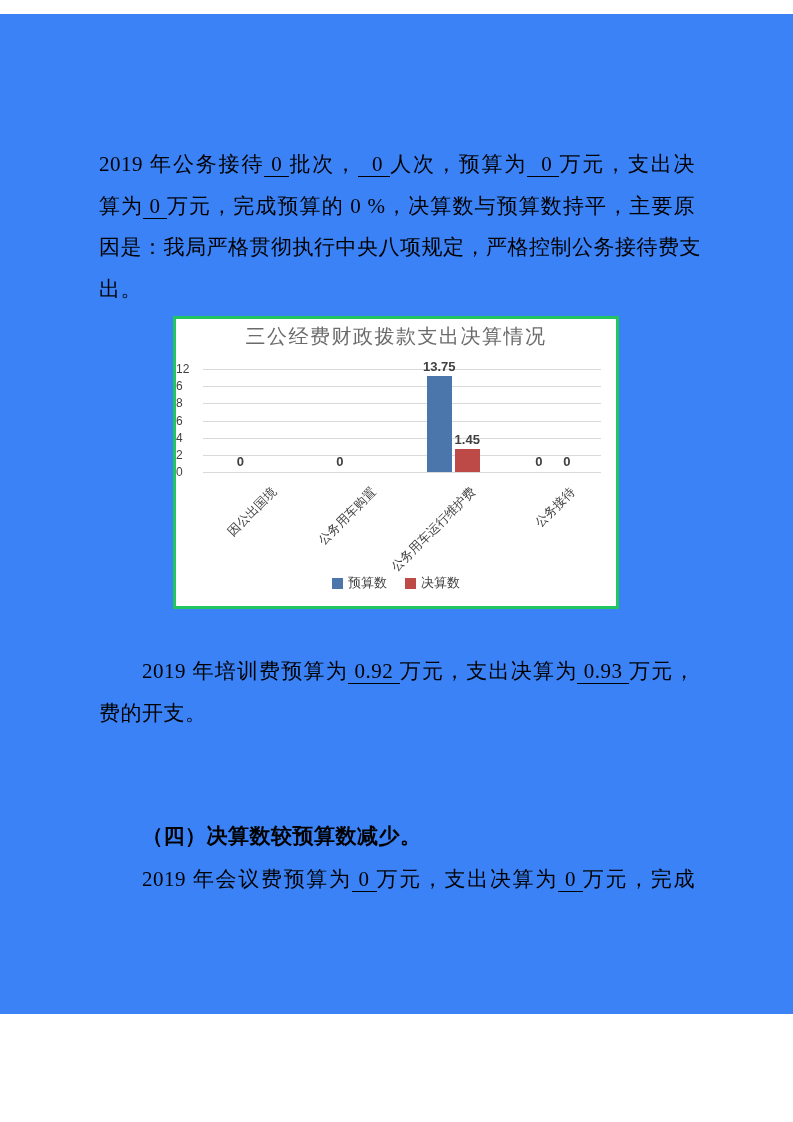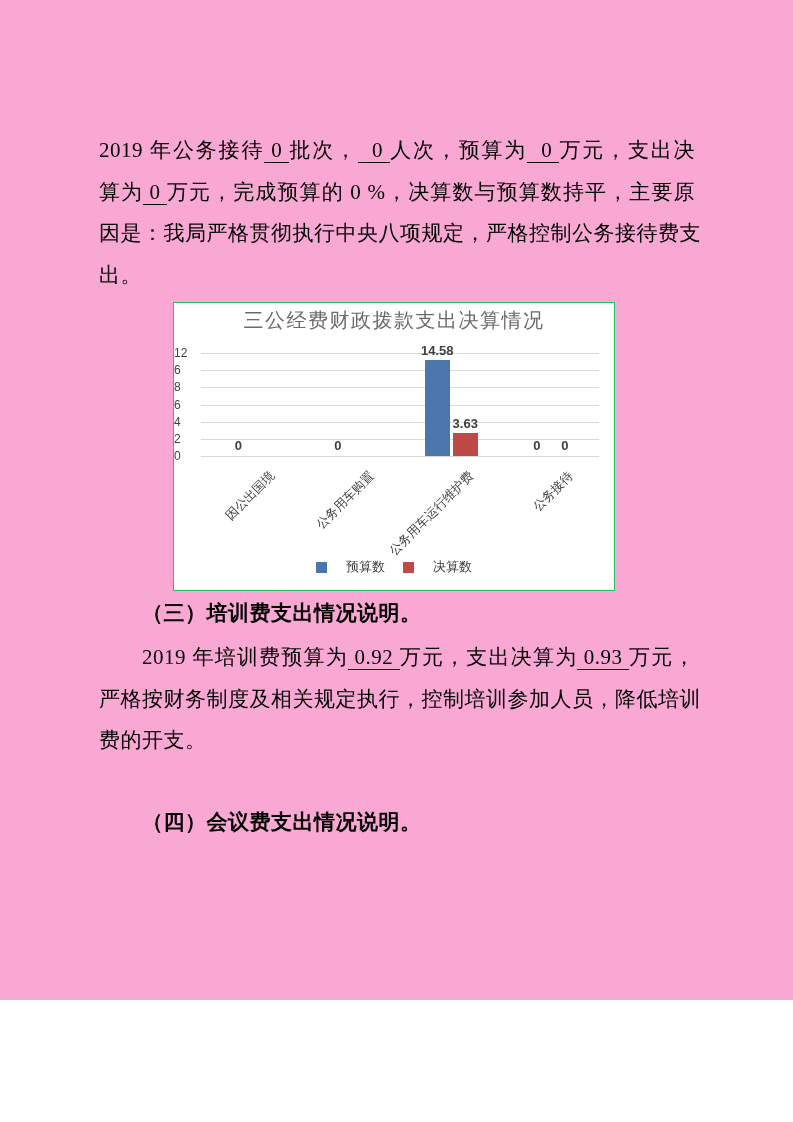--- a/index.html
+++ b/index.html
@@ -1,42 +1,42 @@
 <!DOCTYPE html>
 <html><head>
 <meta charset="utf-8">
 <style>
   html,body{margin:0;padding:0;background:#fff;}
-  .page{position:relative;width:793px;height:1000px;background:#f9a8d4;overflow:hidden;
-        font-family:"Liberation Serif","DejaVu Serif",serif;color:#000;}
+  .page{position:relative;width:793px;height:1000px;background:#3b82f6;overflow:hidden;
+        font-family:"Liberation Serif","DejaVu Serif",serif;color:#000;margin-top:14px;}
   
   .text-block{position:absolute;left:99px;width:596px;}
   .doc-line{height:41.5px;line-height:41.5px;font-size:21px;letter-spacing:0.5px;
             text-align:justify;text-align-last:justify;white-space:nowrap;}
   .doc-line.last{text-align-last:left;}
   .doc-line.indent{text-indent:43px;}
   .blank{white-space:pre;border-bottom:1.6px solid #000;}
   .doc-heading{position:absolute;left:99px;width:596px;height:41.5px;line-height:41.5px;
                font-size:21px;font-weight:bold;text-indent:43px;letter-spacing:0.5px;}
   .page-footer{position:absolute;top:1030px;left:610px;width:110px;font-size:23px;
                letter-spacing:2px;text-align:center;color:#222;}
   
   .chart-box{position:absolute;left:173px;top:302px;width:440px;height:287px;
-             background:#fff;border:1px solid #22c55e;
+             background:#fff;border:3px solid #22c55e;
              font-family:"Liberation Sans","DejaVu Sans",sans-serif;}
   .chart-title{position:absolute;top:4px;left:0;width:100%;text-align:center;
                font-size:20px;letter-spacing:1.5px;color:#6b6b6b;}
   .gridline{position:absolute;height:0;border-top:1px solid #d9d9d9;}
   .ytick{position:absolute;width:22px;text-align:left;font-size:12px;color:#3f3f3f;line-height:12px;}
   .bar{position:absolute;}
   .bar-label{position:absolute;width:64px;text-align:center;font-size:13px;font-weight:600;color:#404040;line-height:15px;}
   .cat-label{position:absolute;white-space:nowrap;font-size:12.5px;color:#3f3f3f;
              transform:rotate(-45deg);transform-origin:100% 0;}
   .legend{position:absolute;left:0;top:255px;width:100%;display:flex;justify-content:center;gap:18px;}
-  .legend-item{display:flex;align-items:center;gap:19px;font-size:13px;color:#3f3f3f;}
+  .legend-item{display:flex;align-items:center;gap:5px;font-size:13px;color:#3f3f3f;}
   .legend-swatch{width:11px;height:11px;display:inline-block;}
 </style>
 </head>
 <body>
 
 <div class="page">
 
   <div class="text-block" style="top:130px;">
       <div class="doc-line"><span class="seg">2019 年公务接待</span><span class="blank"> 0 </span><span class="seg">批次，</span><span class="blank">  0 </span><span class="seg">人次，预算为</span><span class="blank">  0 </span><span class="seg">万元，支出决</span></div>
       <div class="doc-line"><span class="seg">算为</span><span class="blank"> 0 </span><span class="seg">万元，完成预算的 0 %，决算数与预算数持平，主要原</span></div>
@@ -69,35 +69,34 @@
       <div class="ytick" style="left: 0px; top: 78.3333px;">8</div>
       <div class="gridline" style="left: 27px; top: 67.1667px; width: 398px;"></div>
       <div class="ytick" style="left: 0px; top: 61.1667px;">6</div>
       <div class="gridline" style="left: 27px; top: 50px; width: 398px;"></div>
       <div class="ytick" style="left: 0px; top: 44px;">12</div>
       <div class="bar-label" style="left: 32.25px; top: 135px;">0</div>
       <div class="cat-label" style="right: 347.25px; top: 165px;">因公出国境</div>
       <div class="bar-label" style="left: 131.75px; top: 135px;">0</div>
       <div class="cat-label" style="right: 247.75px; top: 165px;">公务用车购置</div>
       <div class="bar" style="left: 250.75px; top: 57.0383px; width: 25px; height: 95.9617px; background: rgb(74, 118, 172);"></div>
-      <div class="bar-label" style="left: 231.25px; top: 40.0383px;">14.58</div>
+      <div class="bar-label" style="left: 231.25px; top: 40.0383px;">13.75</div>
       <div class="bar" style="left: 278.75px; top: 129.739px; width: 25px; height: 23.2608px; background: rgb(190, 74, 71);"></div>
-      <div class="bar-label" style="left: 259.25px; top: 112.739px;">3.63</div>
+      <div class="bar-label" style="left: 259.25px; top: 112.739px;">1.45</div>
       <div class="cat-label" style="right: 148.25px; top: 165px;">公务用车运行维护费</div>
       <div class="bar-label" style="left: 330.75px; top: 135px;">0</div>
       <div class="bar-label" style="left: 358.75px; top: 135px;">0</div>
       <div class="cat-label" style="right: 48.75px; top: 165px;">公务接待</div>
     </div>
 
-  <div class="doc-heading" style="top:593px;">（三）培训费支出情况说明。</div>
   <div class="text-block" style="top:637px;">
       <div class="doc-line indent"><span class="seg">2019 年培训费预算为</span><span class="blank"> 0.92 </span><span class="seg">万元，支出决算为</span><span class="blank"> 0.93 </span><span class="seg">万元，</span></div>
-      <div class="doc-line"><span class="seg">严格按财务制度及相关规定执行，控制培训参加人员，降低培训</span></div>
       <div class="doc-line last"><span class="seg">费的开支。</span></div>
     </div>
 
-  <div class="doc-heading" style="top:802px;">（四）会议费支出情况说明。</div>
+  <div class="doc-heading" style="top:802px;">（四）决算数较预算数减少。</div>
   <div class="text-block" style="top:845px;">
+      <div class="doc-line indent"><span class="seg">2019 年会议费预算为</span><span class="blank"> 0 </span><span class="seg">万元，支出决算为</span><span class="blank"> 0 </span><span class="seg">万元，完成</span></div>
     </div>
 
   <div class="page-footer">- 31 -</div>
 
 </div>
 
 </body></html>

